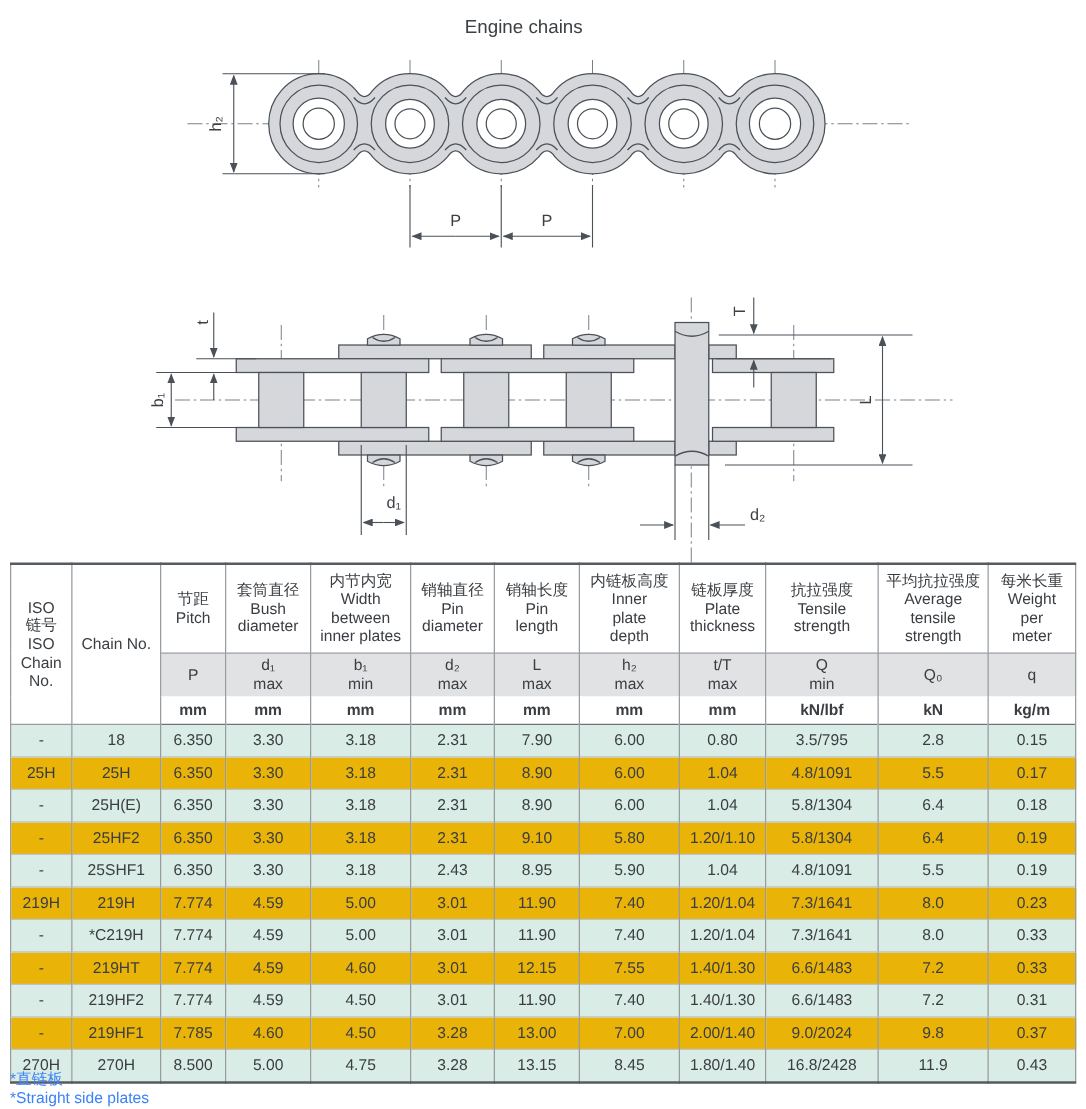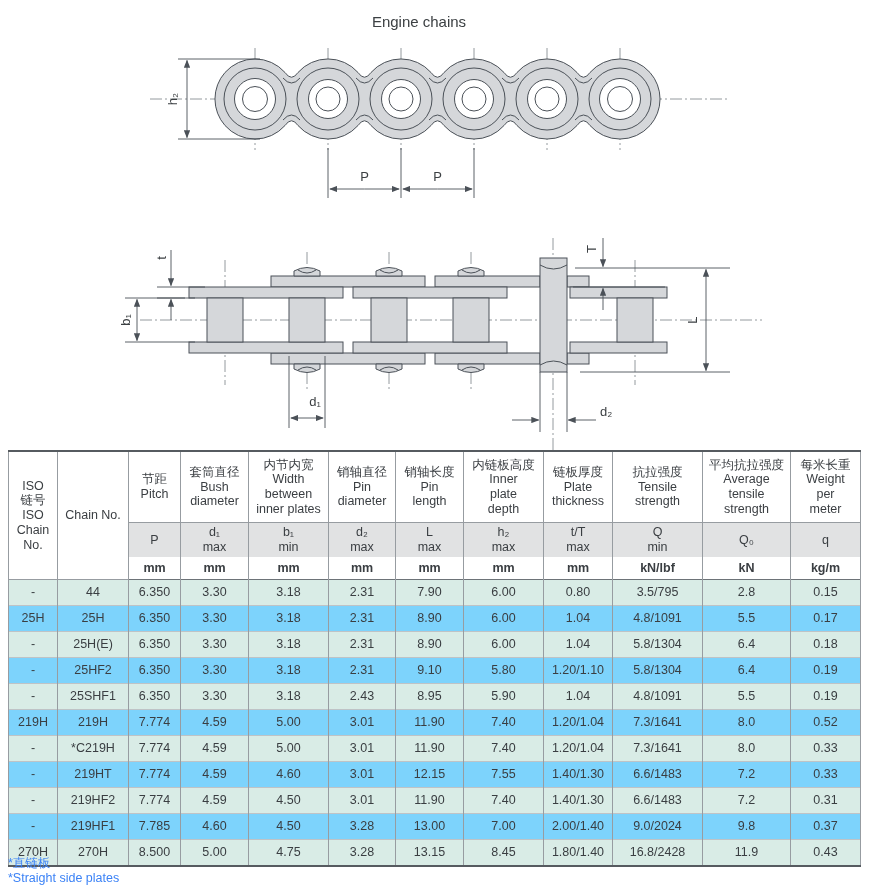--- a/index.html
+++ b/index.html
@@ -20,21 +20,21 @@
   table.spec thead{border-bottom:1.5px solid #6d7378;}
   table.spec th,table.spec td{border-left:1px solid #979ca1;border-right:1px solid #979ca1;
              text-align:center;vertical-align:middle;font-weight:normal;
              font-size:12.5px;line-height:1.18;white-space:pre-line;padding:0;}
   table.spec tr.hmain th{height:70px;border-bottom:1px solid #979ca1;}
   table.spec tr.hsym td{height:34px;background:#e1e2e3;}
   table.spec tr.hunit td{height:22px;font-weight:bold;}
   table.spec tbody td{height:25px;border-top:1px solid #bfc3c6;}
   table.spec tbody tr:first-child td{border-top:none;}
   table.spec tbody tr.mint{background:#d9ece6;}
-  table.spec tbody tr.grey{background:#7dd3fc;margin-left:48px;}
+  table.spec tbody tr.grey{background:#eab308;margin-left:48px;}
   .footnotes{position:absolute;left:8px;top:856px;font-size:12.5px;line-height:1.2;color:#3b82f6;}
 </style>
 </head>
 <body>
 
 <div class="page">
 
   <div class="title">Engine chains</div>
 
   <svg id="sideview" class="drawing" width="700" height="178" viewBox="60 34 700 178">
@@ -334,21 +334,21 @@
           <td>mm</td>
           <td>mm</td>
           <td>kN/lbf</td>
           <td>kN</td>
           <td>kg/m</td>
         </tr>
       </thead>
       <tbody>
         <tr class="mint">
           <td>-</td>
-          <td>44</td>
+          <td>18</td>
           <td>6.350</td>
           <td>3.30</td>
           <td>3.18</td>
           <td>2.31</td>
           <td>7.90</td>
           <td>6.00</td>
           <td>0.80</td>
           <td>3.5/795</td>
           <td>2.8</td>
           <td>0.15</td>
@@ -414,21 +414,21 @@
           <td>219H</td>
           <td>7.774</td>
           <td>4.59</td>
           <td>5.00</td>
           <td>3.01</td>
           <td>11.90</td>
           <td>7.40</td>
           <td>1.20/1.04</td>
           <td>7.3/1641</td>
           <td>8.0</td>
-          <td>0.52</td>
+          <td>0.23</td>
         </tr>
         <tr class="mint">
           <td>-</td>
           <td>*C219H</td>
           <td>7.774</td>
           <td>4.59</td>
           <td>5.00</td>
           <td>3.01</td>
           <td>11.90</td>
           <td>7.40</td>

